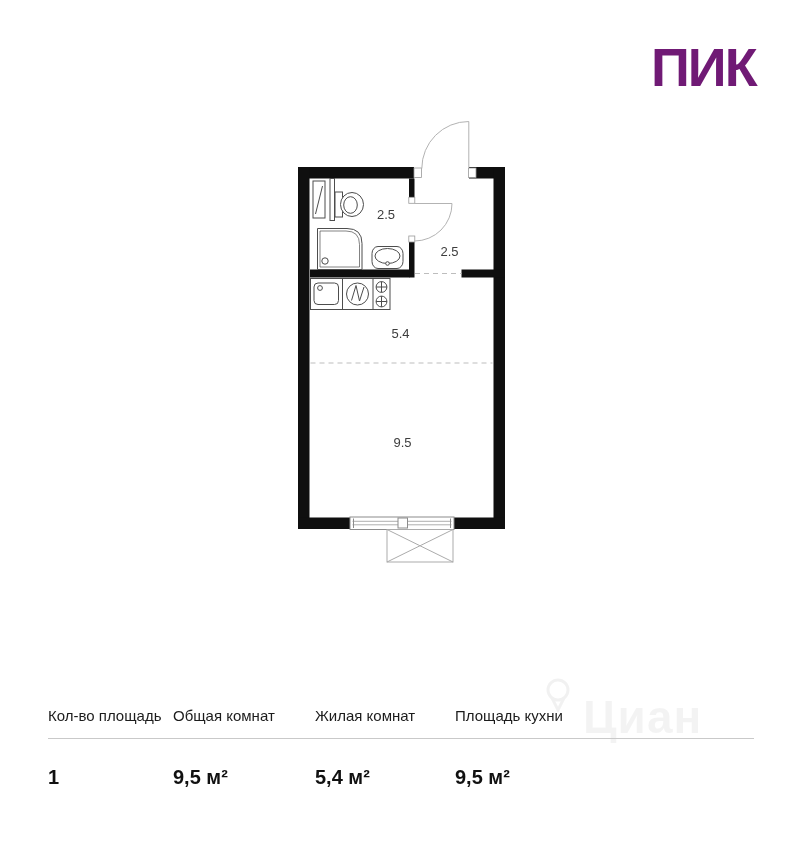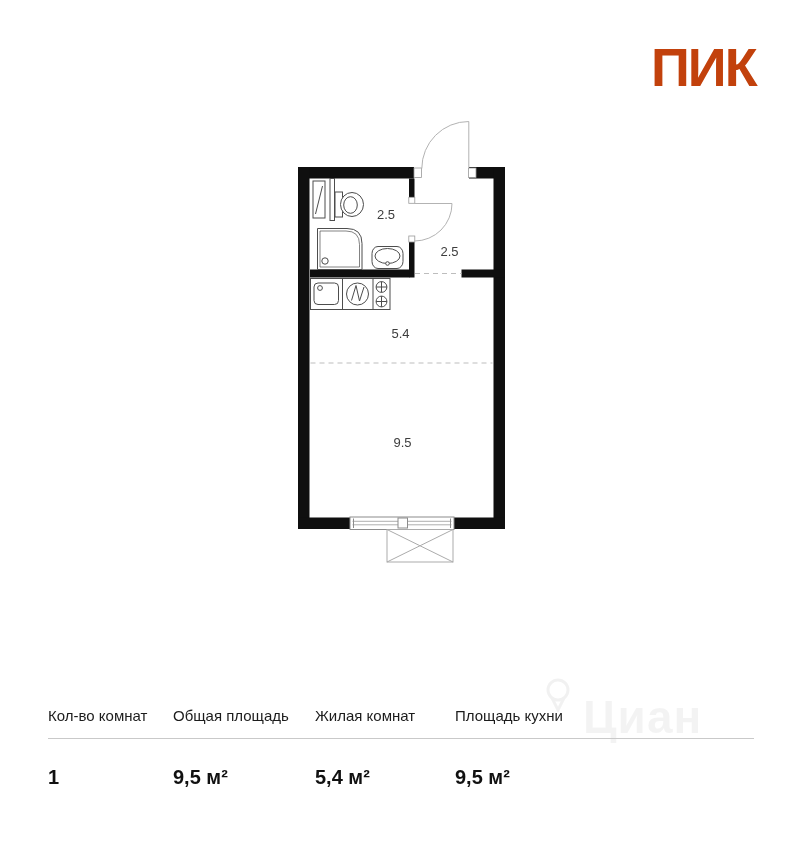--- a/index.html
+++ b/index.html
@@ -28,21 +28,21 @@
   .th{font-size:15px;line-height:19px;color:#1c1c1c;font-weight:400;}
   .rule{border-top:1px solid #c9c9c9;margin-top:13px;height:0;}
   .tvals{margin-top:26px;}
   .td{font-size:20px;line-height:24px;font-weight:700;color:#111;}
 </style>
 </head>
 <body>
 
 <div class="canvas">
 
-  <div class="logo" style="color: #c2410c;">ПИК</div>
+  <div class="logo" style="color: #701a75;">ПИК</div>
 
   <div class="watermark">
     <svg class="wm-pin" viewBox="0 0 26 34">
       <circle cx="13" cy="12" r="10" fill="none" stroke="#000" stroke-width="3"></circle>
       <path d="M7,20 L13,32 L19,20" fill="none" stroke="#000" stroke-width="3"></path>
     </svg>
     <div class="wm-text">Циан</div>
   </div>
 
   <svg class="plan" width="800" height="640" viewBox="0 0 800 640">
@@ -144,22 +144,22 @@
     <g text-anchor="middle">
       <text x="386" y="218.5">2.5</text>
       <text x="449.5" y="256">2.5</text>
       <text x="400.5" y="338">5.4</text>
       <text x="402.5" y="446.5">9.5</text>
     </g>
   </svg>
 
   <div class="table">
     <div class="thead">
-      <div class="th">Кол-во комнат</div>
-      <div class="th">Общая площадь</div>
+      <div class="th">Кол-во площадь</div>
+      <div class="th">Общая комнат</div>
       <div class="th">Жилая комнат</div>
       <div class="th">Площадь кухни</div>
     </div>
     <div class="rule"></div>
     <div class="tvals">
       <div class="td">1</div>
       <div class="td">9,5 м²</div>
       <div class="td">5,4 м²</div>
       <div class="td">9,5 м²</div>
     </div>

